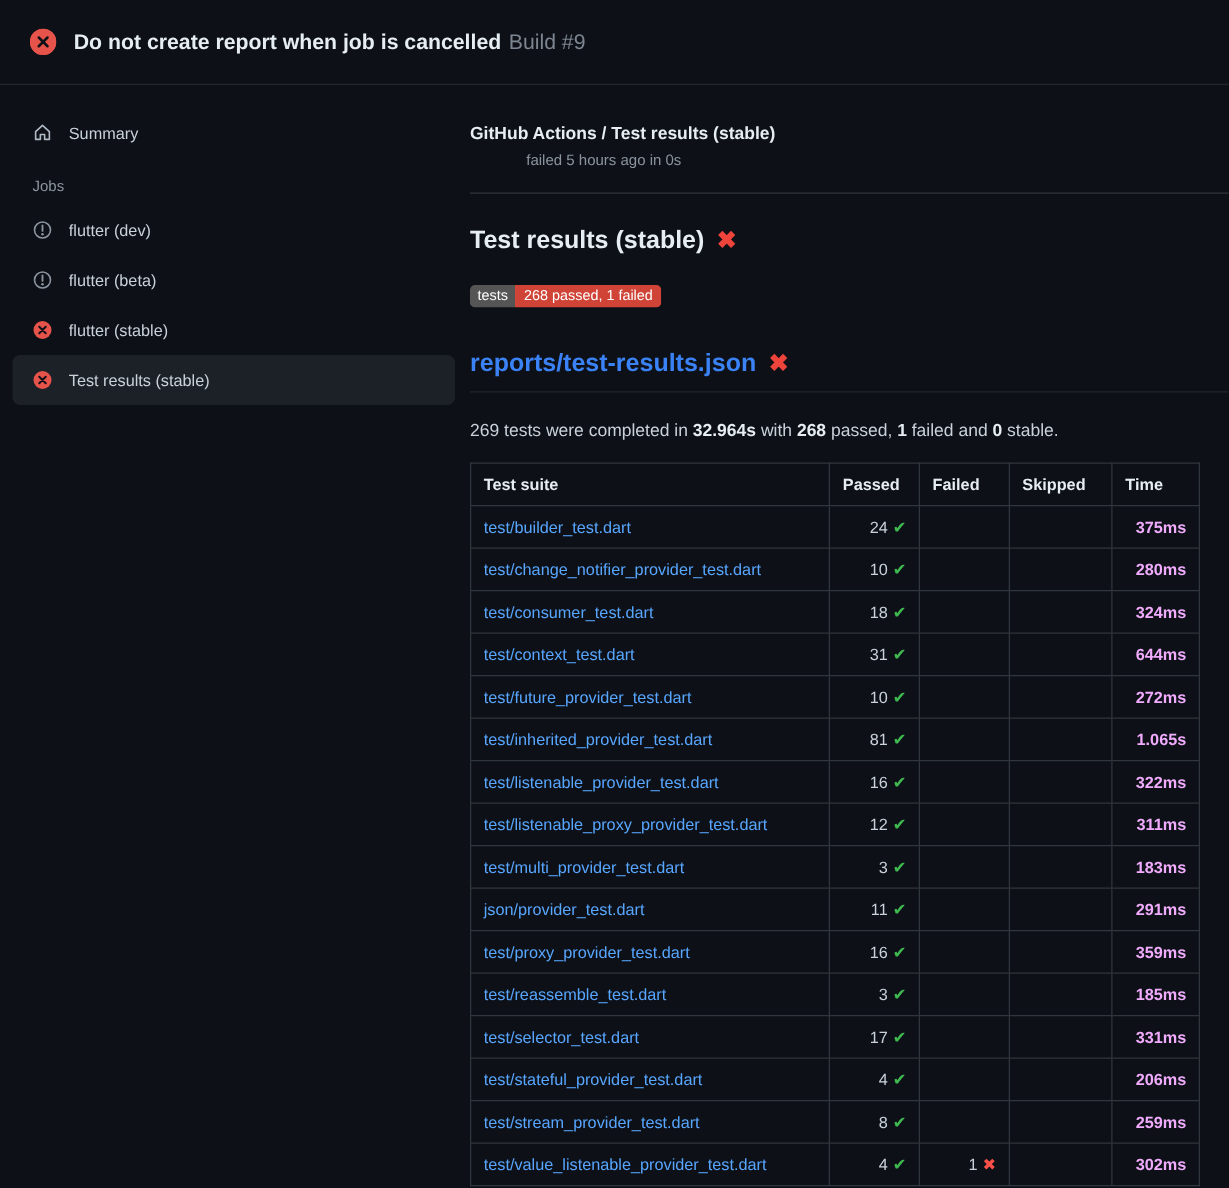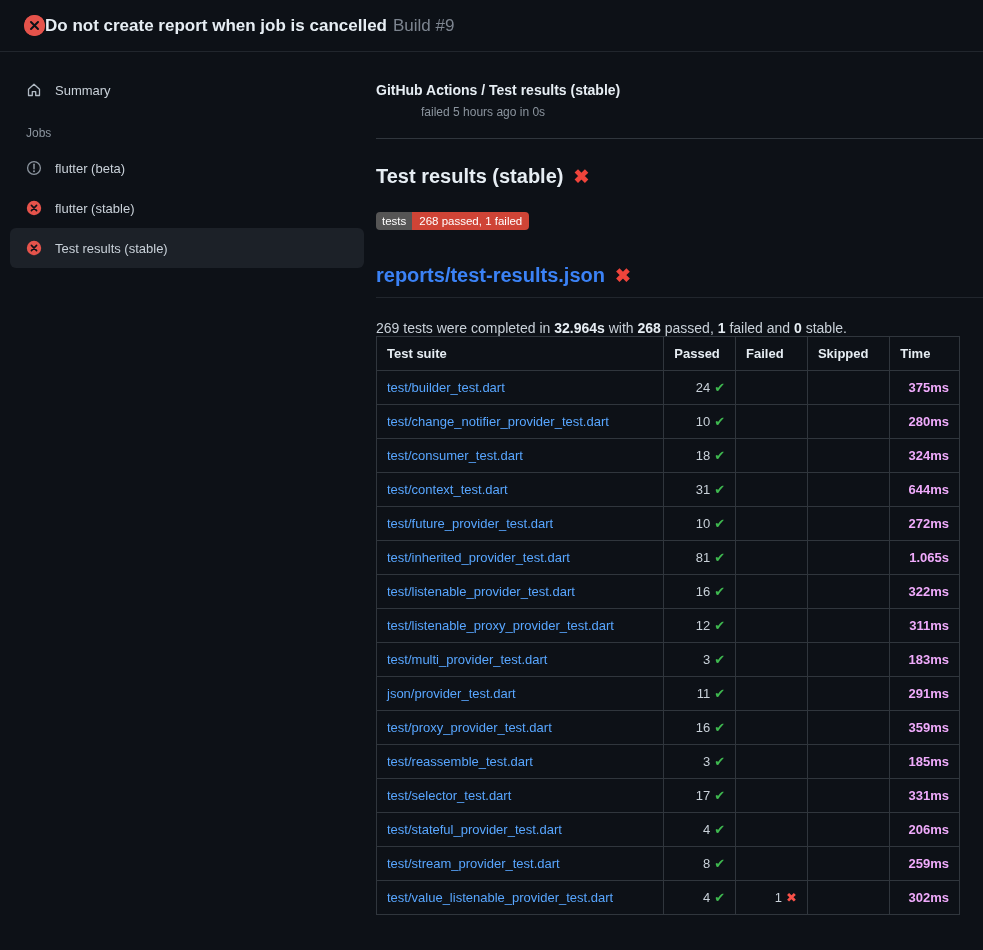--- a/index.html
+++ b/index.html
@@ -6,24 +6,24 @@
   html,body { width:983px; height:950px; }
   body {
     background:#0d1117;
     color:#c9d1d9;
     font-family:"Liberation Sans", sans-serif;
     overflow:hidden;
     font-size:13px;
   }
   
   .app-header {
-    height:52px;
+    height:68px;
     display:flex;
     align-items:center;
-    gap:0;
+    gap:14px;
     padding:0 24px;
     border-bottom:1px solid #21262d;
   }
   .fail-circle {
     width:16px; height:16px; border-radius:50%;
     background:#e5534b;
     display:inline-flex; align-items:center; justify-content:center;
     flex:0 0 auto;
   }
   .fail-circle.lg { width:21px; height:21px; }
@@ -79,21 +79,21 @@
     display:flex; align-items:center; gap:10px;
   }
   .report-title a {
     font-size:20px; font-weight:700;
     color:#3b82f6; text-decoration:none;
   }
   .summary-line { margin-top:22px; font-size:14px; color:#c9d1d9; }
   .summary-line b { color:#e6edf3;margin-top:20px; }
   
   table.results {
-    margin-top:0;
+    margin-top:18px;
     border-collapse:collapse;
     width:584px;
     font-size:13px;
   }
   table.results th, table.results td {
     border:1px solid #30363d;
     padding:7px 10px;
     height:34px;
   }
   table.results th {
@@ -127,20 +127,28 @@
   <aside class="sidebar">
     <div class="side-item">
       <svg width="16" height="16" viewBox="0 0 16 16">
         <path d="M2.5 7.3 L8 2.3 L13.5 7.3 V13.5 H9.7 V9.6 H6.3 V13.5 H2.5 Z" fill="none" stroke="#b1bac4" stroke-width="1.3" stroke-linejoin="round"></path>
       </svg>
       <span>Summary</span>
     </div>
 
     <div class="jobs-label">Jobs</div>
 
+    <div class="side-item">
+      <svg width="16" height="16" viewBox="0 0 16 16">
+        <circle cx="8" cy="8" r="6.4" fill="none" stroke="#8b949e" stroke-width="1.3"></circle>
+        <line x1="8" y1="4.3" x2="8" y2="8.7" stroke="#8b949e" stroke-width="1.5" stroke-linecap="round"></line>
+        <circle cx="8" cy="11.3" r="1" fill="#8b949e"></circle>
+      </svg>
+      <span>flutter (dev)</span>
+    </div>
 
     <div class="side-item">
       <svg width="16" height="16" viewBox="0 0 16 16">
         <circle cx="8" cy="8" r="6.4" fill="none" stroke="#8b949e" stroke-width="1.3"></circle>
         <line x1="8" y1="4.3" x2="8" y2="8.7" stroke="#8b949e" stroke-width="1.5" stroke-linecap="round"></line>
         <circle cx="8" cy="11.3" r="1" fill="#8b949e"></circle>
       </svg>
       <span>flutter (beta)</span>
     </div>
 

